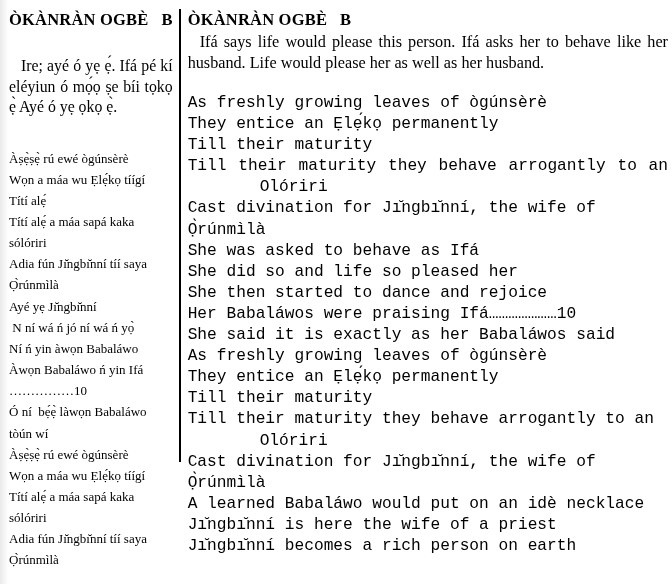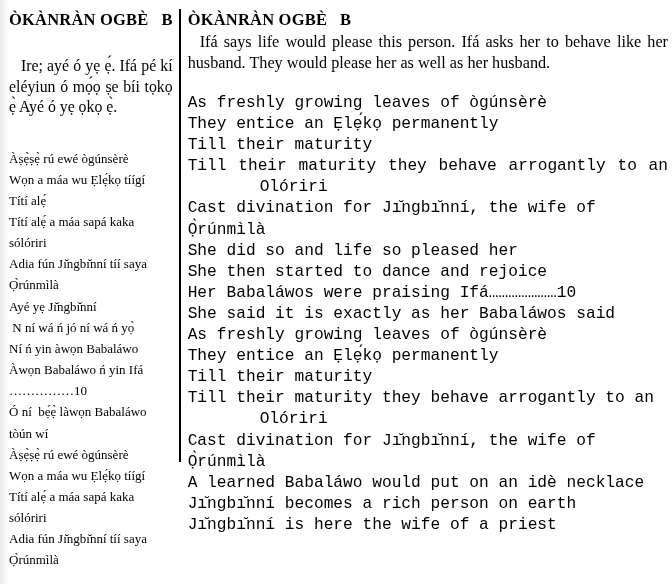--- a/index.html
+++ b/index.html
@@ -145,39 +145,40 @@
           <div class="verse-line">Wọn a máa wu Ẹlẹ́kọ tíígí</div>
           <div class="verse-line">Títí alẹ́ a máa sapá kaka sólóriri</div>
           <div class="verse-line">Adia fún Jı̆ngbı̆nní tíí saya Ọ̀rúnmìlà</div>
         </div>
     </div>
 
     <div class="divider"></div>
 
     <div class="col col-right">
       <div class="odu-title">ÒKÀNRÀN OGBÈ   B</div>
-      <p class="intro">Ifá says life would please this person. Ifá asks her to behave like her husband. They would please her as well as her husband.</p>
+      <p class="intro">Ifá says life would please this person. Ifá asks her to behave like her husband. Life would please her as well as her husband.</p>
       <div class="gap-block small"></div>
       <div class="verse" id="right-verse">
           <div class="verse-line">As freshly growing leaves of ògúnsèrè</div>
           <div class="verse-line">They entice an Ẹlẹ́kọ permanently</div>
           <div class="verse-line">Till their maturity</div>
           <div class="verse-line justified">Till their maturity they behave arrogantly to an</div>
           <div class="verse-line cont-indent">Olóriri</div>
           <div class="verse-line">Cast divination for Jı̆ngbı̆nní, the wife of Ọ̀rúnmìlà</div>
+          <div class="verse-line">She was asked to behave as Ifá</div>
           <div class="verse-line">She did so and life so pleased her</div>
           <div class="verse-line">She then started to dance and rejoice</div>
           <div class="verse-line">Her Babaláwos were praising Ifá…………………10</div>
           <div class="verse-line">She said it is exactly as her Babaláwos said</div>
           <div class="verse-line">As freshly growing leaves of ògúnsèrè</div>
           <div class="verse-line">They entice an Ẹlẹ́kọ permanently</div>
           <div class="verse-line">Till their maturity</div>
           <div class="verse-line">Till their maturity they behave arrogantly to an</div>
           <div class="verse-line cont-indent">Olóriri</div>
           <div class="verse-line">Cast divination for Jı̆ngbı̆nní, the wife of Ọ̀rúnmìlà</div>
           <div class="verse-line">A learned Babaláwo would put on an idè necklace</div>
+          <div class="verse-line">Jı̆ngbı̆nní is here the wife of a priest</div>
           <div class="verse-line">Jı̆ngbı̆nní becomes a rich person on earth</div>
-          <div class="verse-line">Jı̆ngbı̆nní is here the wife of a priest</div>
         </div>
     </div>
 
   </div>
 </div>
 
 </body></html>

